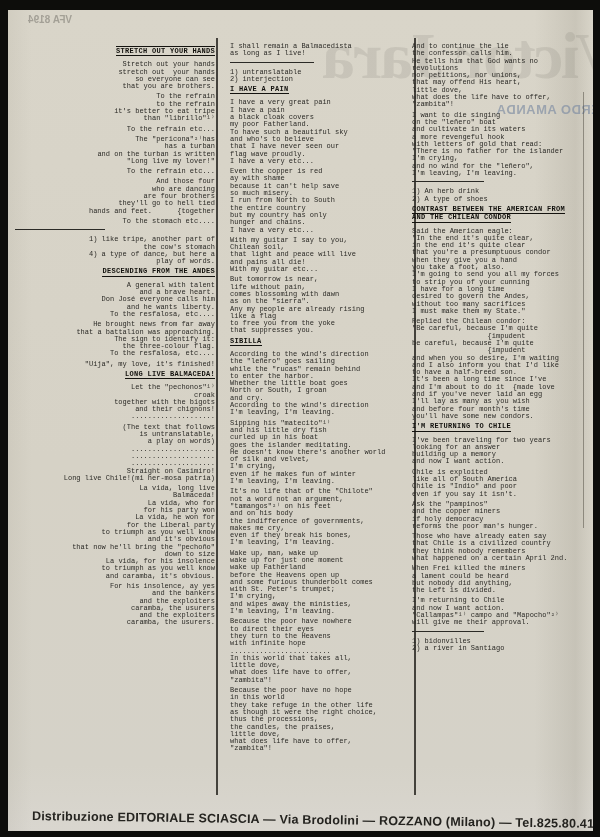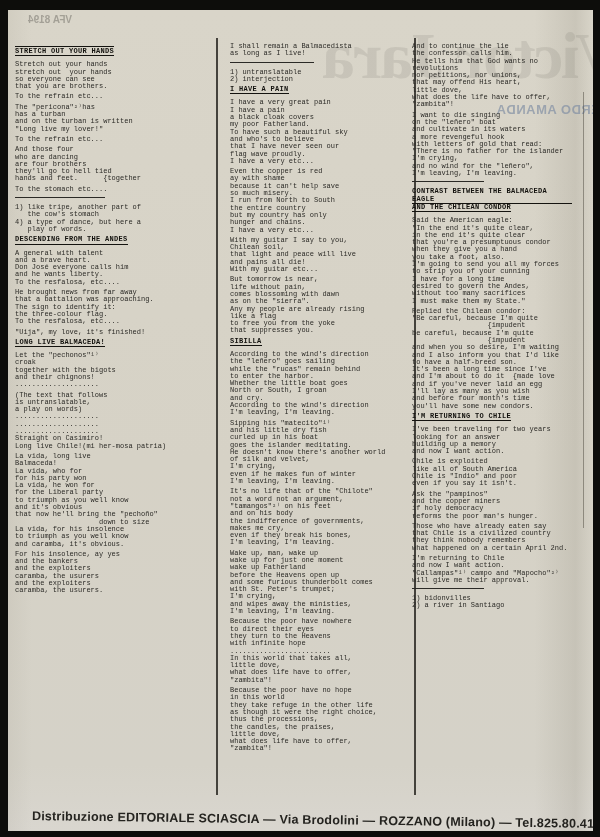--- a/index.html
+++ b/index.html
@@ -20,21 +20,21 @@
   .ghost{position:absolute;transform:scaleX(-1);filter:blur(0.4px);white-space:nowrap;pointer-events:none;}
   .g-catalog{left:20px;top:4px;font-family:"Liberation Sans",sans-serif;font-weight:bold;font-size:10px;color:#96938a;opacity:.8;}
   .g-logo{right:-30px;top:8px;font-family:"Liberation Serif","DejaVu Serif",serif;font-weight:bold;font-size:66px;letter-spacing:-2px;color:#7e7b72;opacity:.18;}
   .g-album{right:-68px;top:92px;font-family:"Liberation Sans",sans-serif;font-weight:bold;font-size:13px;letter-spacing:.5px;color:#7d8ca3;opacity:.65;}
   .g-crease{position:absolute;left:575px;top:82px;width:1px;height:436px;background:rgba(75,72,62,.5);}
   
   .divider{position:absolute;top:28px;height:757px;width:1.5px;background:#34322c;opacity:.9;}
   .div-1{left:208px;} .div-2{left:406px;}
   
   .col{position:absolute;top:33px;font-size:7px;line-height:7.3px;color:#2b2a26;}
-  .col-1{left:7px;width:200px;}
+  .col-1{left:7px;width:200px;text-align:right;}
   .col-2{left:222px;width:186px;}
   .col-3{left:404px;width:160px;}
   .stanza{white-space:pre;margin:0 0 3px 0;}
   .heading{font-weight:bold;margin:3px 0 5px 0;color:#14130f;letter-spacing:.3px;}
   .heading .hl{display:inline-block;border-bottom:1.2px solid #14130f;padding-bottom:0;}
   .heading.boxed .hl{border-top:1.2px solid #14130f;padding-top:1px;}
   .rule{width:45%;border-top:1px solid #2b2a26;margin:4px 0 6px 0;height:0;}
   
   .footer{
     position:absolute;left:24px;top:799px;width:562px;
@@ -56,20 +56,24 @@
 
   <div class="divider div-1"></div>
   <div class="divider div-2"></div>
 
   <div class="col col-1">
       <div class="heading boxed"><span class="hl">STRETCH OUT YOUR HANDS</span><br></div>
       <div class="stanza">Stretch out your hands
 stretch out  your hands
 so everyone can see
 that you are brothers.</div>
+      <div class="stanza">To the refrain
+to the refrain
+it's better to eat tripe
+than "librillo"¹⁾</div>
       <div class="stanza">To the refrain etc...</div>
       <div class="stanza">The "pericona"²⁾has
 has a turban
 and on the turban is written
 "Long live my lover!"</div>
       <div class="stanza">To the refrain etc...</div>
       <div class="stanza">And those four
 who are dancing
 are four brothers
 they'll go to hell tied
@@ -232,21 +236,23 @@
       <div class="stanza">I want to die singing
 on the "leñero" boat
 and cultivate in its waters
 a more revengeful hook
 with letters of gold that read:
 "There is no father for the islander
 I'm crying,
 and no wind for the "leñero",
 I'm leaving, I'm leaving.</div>
       <div class="rule"></div>
-      <div class="heading"><span class="hl">CONTRAST BETWEEN THE BALMACEDA EAGLE</span><br><span class="hl">AND THE CHILEAN CONDOR</span><br></div>
+      <div class="stanza">1) An herb drink
+2) A type of shoes</div>
+      <div class="heading"><span class="hl">CONTRAST BETWEEN THE AMERICAN FROM</span><br><span class="hl">AND THE CHILEAN CONDOR</span><br></div>
       <div class="stanza">Said the American eagle:
 "In the end it's quite clear,
 in the end it's quite clear
 that you're a presumptuous condor
 when they give you a hand
 you take a foot, also.
 I'm going to send you all my forces
 to strip you of your cunning
 I have for a long time
 desired to govern the Andes,
@@ -276,20 +282,24 @@
 Chile is "Indio" and poor
 even if you say it isn't.</div>
       <div class="stanza">Ask the "pampinos"
 and the copper miners
 if holy democracy
 reforms the poor man's hunger.</div>
       <div class="stanza">Those who have already eaten say
 that Chile is a civilized country
 they think nobody remembers
 what happened on a certain April 2nd.</div>
+      <div class="stanza">When Frei killed the miners
+a lament could be heard
+but nobody did anything,
+the Left is divided.</div>
       <div class="stanza">I'm returning to Chile
 and now I want action.
 "Callampas"¹⁾ campo and "Mapocho"²⁾
 will give me their approval.</div>
       <div class="rule"></div>
       <div class="stanza">1) bidonvilles
 2) a river in Santiago</div>
     </div>
 
   <div class="footer">Distribuzione EDITORIALE SCIASCIA — Via Brodolini — ROZZANO (Milano) — Tel.825.80.41/42/43</div>

